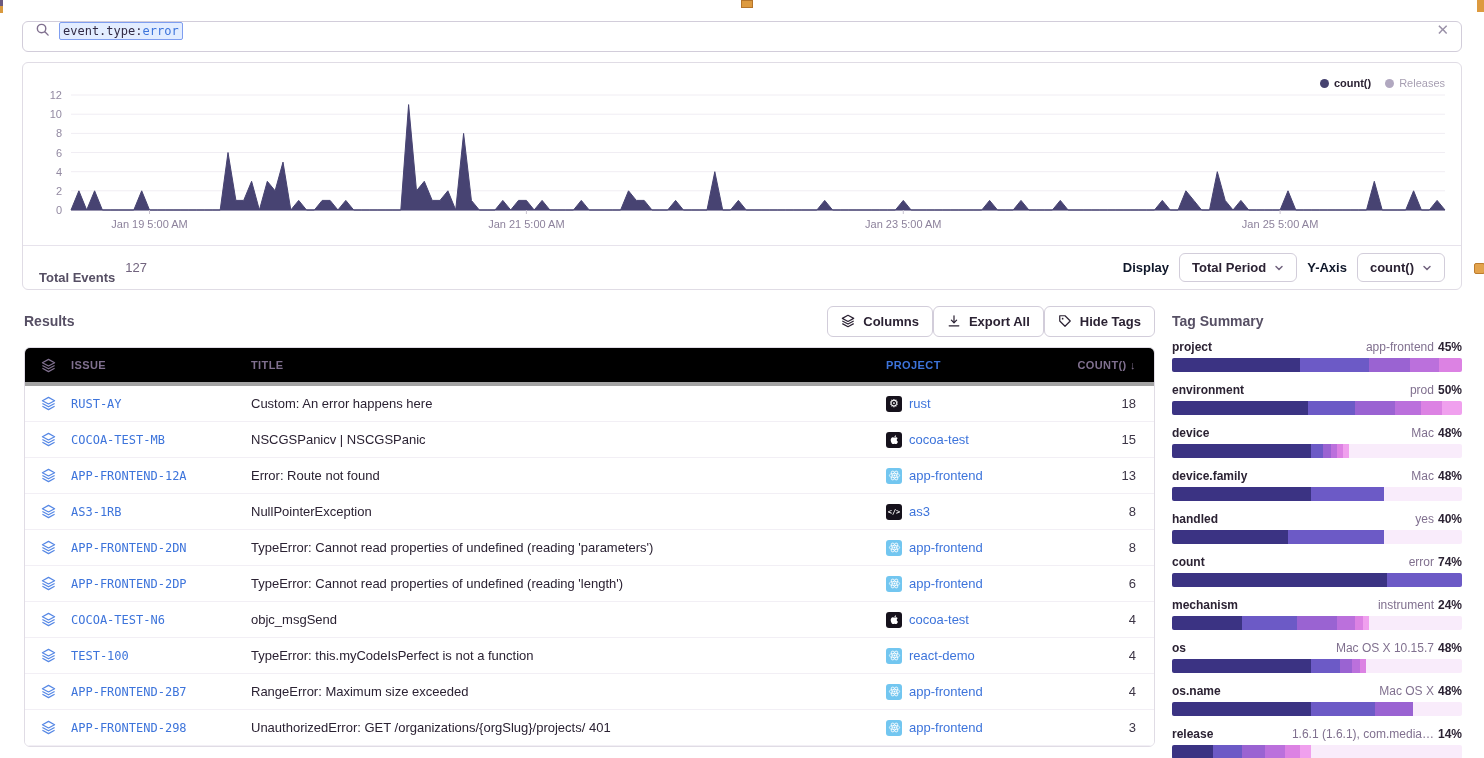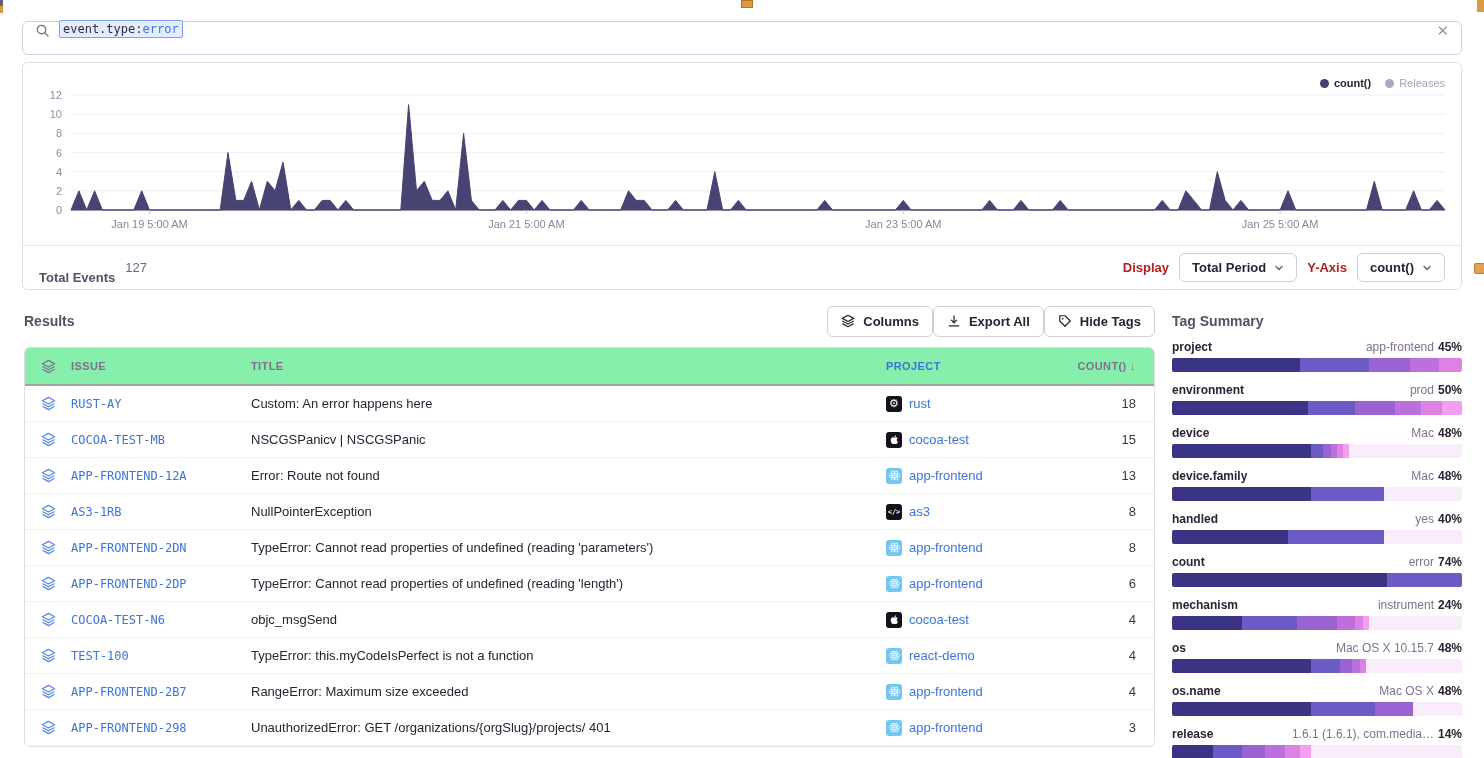--- a/index.html
+++ b/index.html
@@ -7,21 +7,21 @@
   body {
     width:1484px; height:758px; position:relative; overflow:hidden;
     background:#fff; color:#2b2233;
     font-family:"Liberation Sans", sans-serif;
   }
 
   
   .search-bar {
     position:absolute; left:22px; top:21px; width:1440px; height:31px;
     border:1px solid #d2cdda; border-radius:6px; background:#fff;
-    display:flex; align-items:flex-end; padding:16px 12px; gap:9px;
+    display:flex; align-items:flex-start; padding:0 12px; gap:9px;
   }
   .search-token {
     display:inline-flex; align-items:center;
     background:#e3edff; border:1px solid #7f9ef0; border-radius:2px;
     padding:1px 3px; font-family:"DejaVu Sans Mono", monospace; font-size:12px;
   }
   .search-token .tkey { color:#322b45; }
   .search-token .tval { color:#3d74db; }
   .search-clear { margin-left:auto; color:#9a91a8; font-size:15px; line-height:1; cursor:pointer; }
 
@@ -37,44 +37,44 @@
   .chart-svg-wrap { position:absolute; left:10px; top:14px; }
   .chart-footer {
     position:absolute; left:0; right:0; bottom:0; height:44px;
     border-top:1px solid #e7e3ec; display:flex; align-items:center;
     padding:0 16px; font-size:13px;
   }
   .cf-left { display:flex; gap:10px; align-items:center; }
   .cf-total-label { font-weight:700; color:#564f64;margin-top:20px; }
   .cf-total-value { color:#71637e; }
   .cf-right { margin-left:auto; display:flex; align-items:center; gap:10px; }
-  .cf-label { font-weight:700; color:#b91c1c; }
+  .cf-label { font-weight:700; color:#0f172a; }
   .dropdown-btn {
     display:flex; align-items:center; gap:8px; border:1px solid #d2cdda; border-radius:6px;
     padding:6px 12px; font-weight:700; font-size:13px; background:#fff; cursor:pointer; color:#2b2233;
     font-family:"Liberation Sans", sans-serif;
   }
 
   
   .main-row { position:absolute; left:24px; top:304px; width:1438px; display:flex; }
   .results-col { width:1131px; flex:none; }
   .results-head { display:flex; align-items:center; height:34px; }
   .results-title { font-size:14px; font-weight:700; color:#564f64; }
   .results-actions { margin-left:auto; display:flex; gap:0; }
   .action-btn {
     display:flex; align-items:center; gap:8px; border:1px solid #d2cdda; border-radius:6px;
     padding:7px 13px; font-weight:700; font-size:13px; background:#fff; cursor:pointer; color:#2b2233;
     font-family:"Liberation Sans", sans-serif;
   }
 
   .results-table { margin-top:9px; border:1px solid #e0dce5; border-radius:6px; overflow:hidden; background:#fff; }
   .t-head {
-    display:flex; align-items:center; background:#86efac; height:38px;
+    display:flex; align-items:center; background:#000000; height:38px;
     font-size:11px; font-weight:700; color:#80708f; letter-spacing:.4px;
-    border-bottom:2px solid #a3a3a3;
+    border-bottom:4px solid #a3a3a3;
   }
   .t-row { display:flex; align-items:center; height:36px; border-bottom:1px solid #f2eff5; font-size:13px; background:#fff; }
   .c-icon { width:46px; display:flex; justify-content:center; flex:none; }
   .c-issue { width:180px; flex:none; font-family:"DejaVu Sans Mono", monospace; font-size:12px; color:#3d74db; cursor:pointer; }
   .t-head .c-issue { font-family:"Liberation Sans", sans-serif; font-size:11px; color:#80708f; cursor:default; }
   .c-title { flex:1; min-width:0; white-space:nowrap; overflow:hidden; text-overflow:ellipsis; }
   .c-project { width:172px; flex:none; display:flex; gap:7px; align-items:center; color:#3d74db; }
   .c-count { width:96px; flex:none; text-align:right; padding-right:18px; color:#3c3546; }
   .t-head .c-count { color:#80708f; }
   .proj-icon { width:16px; height:16px; border-radius:3px; display:flex; align-items:center; justify-content:center; flex:none; overflow:hidden; }

